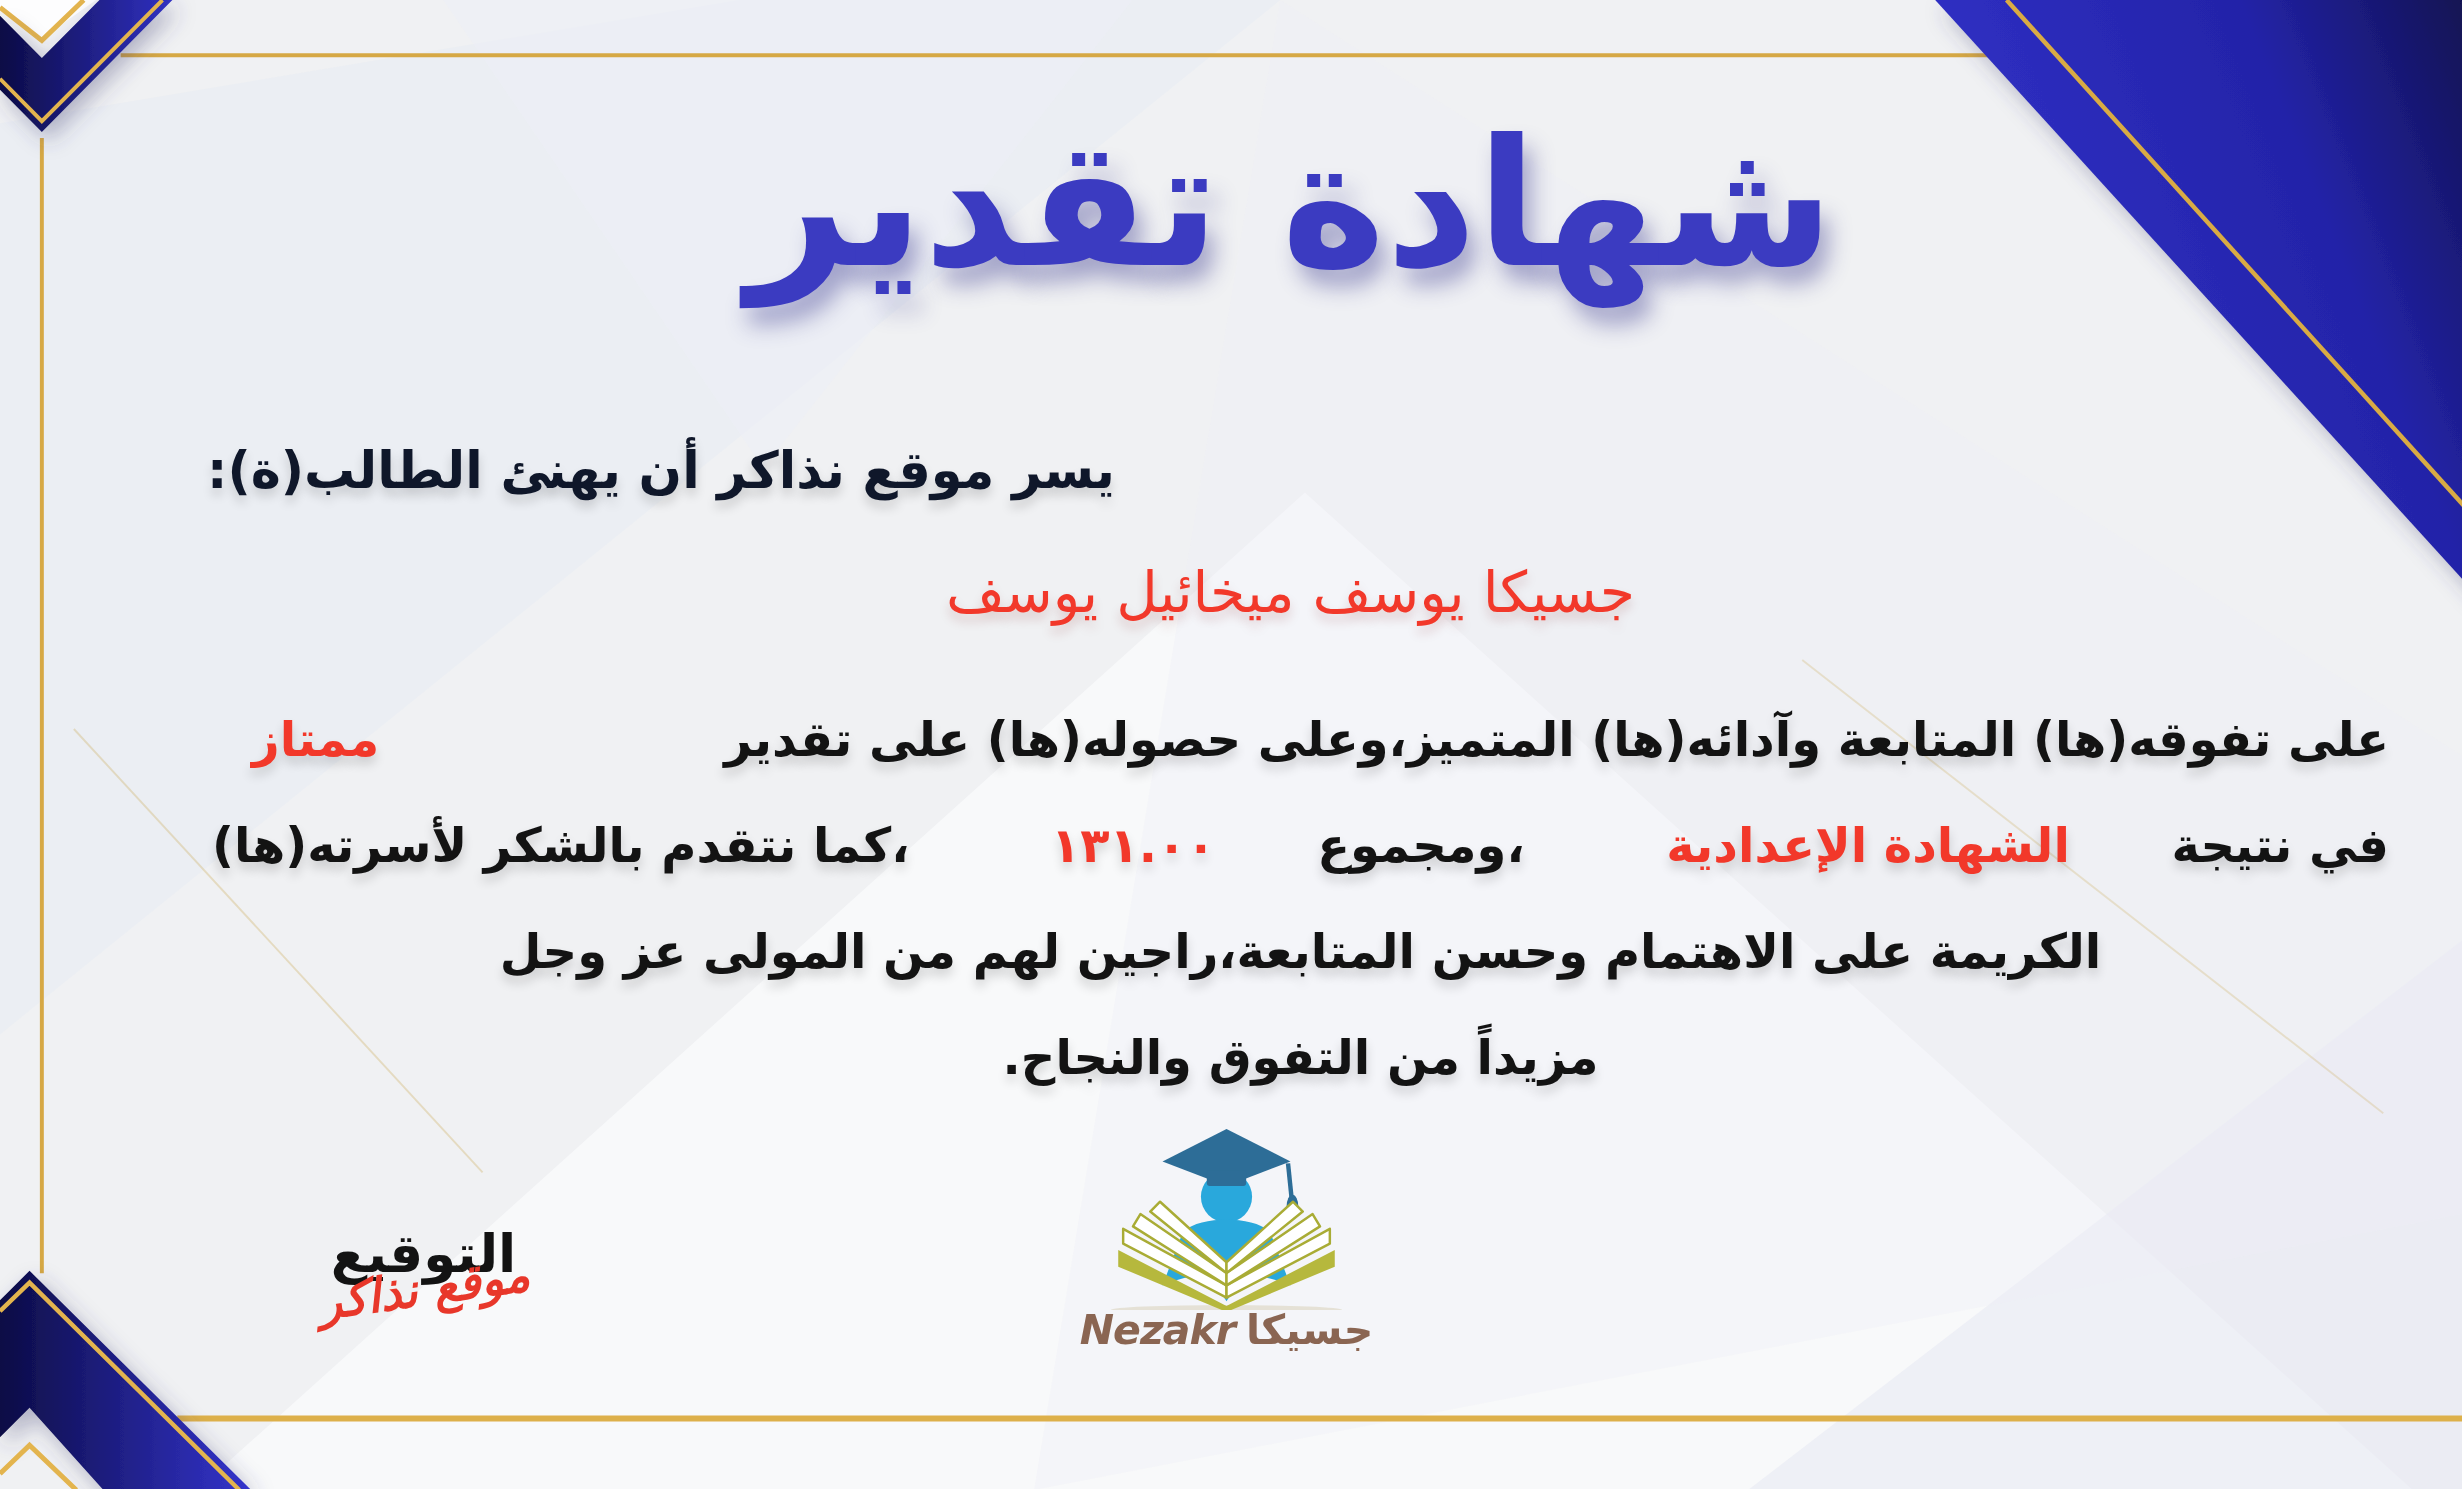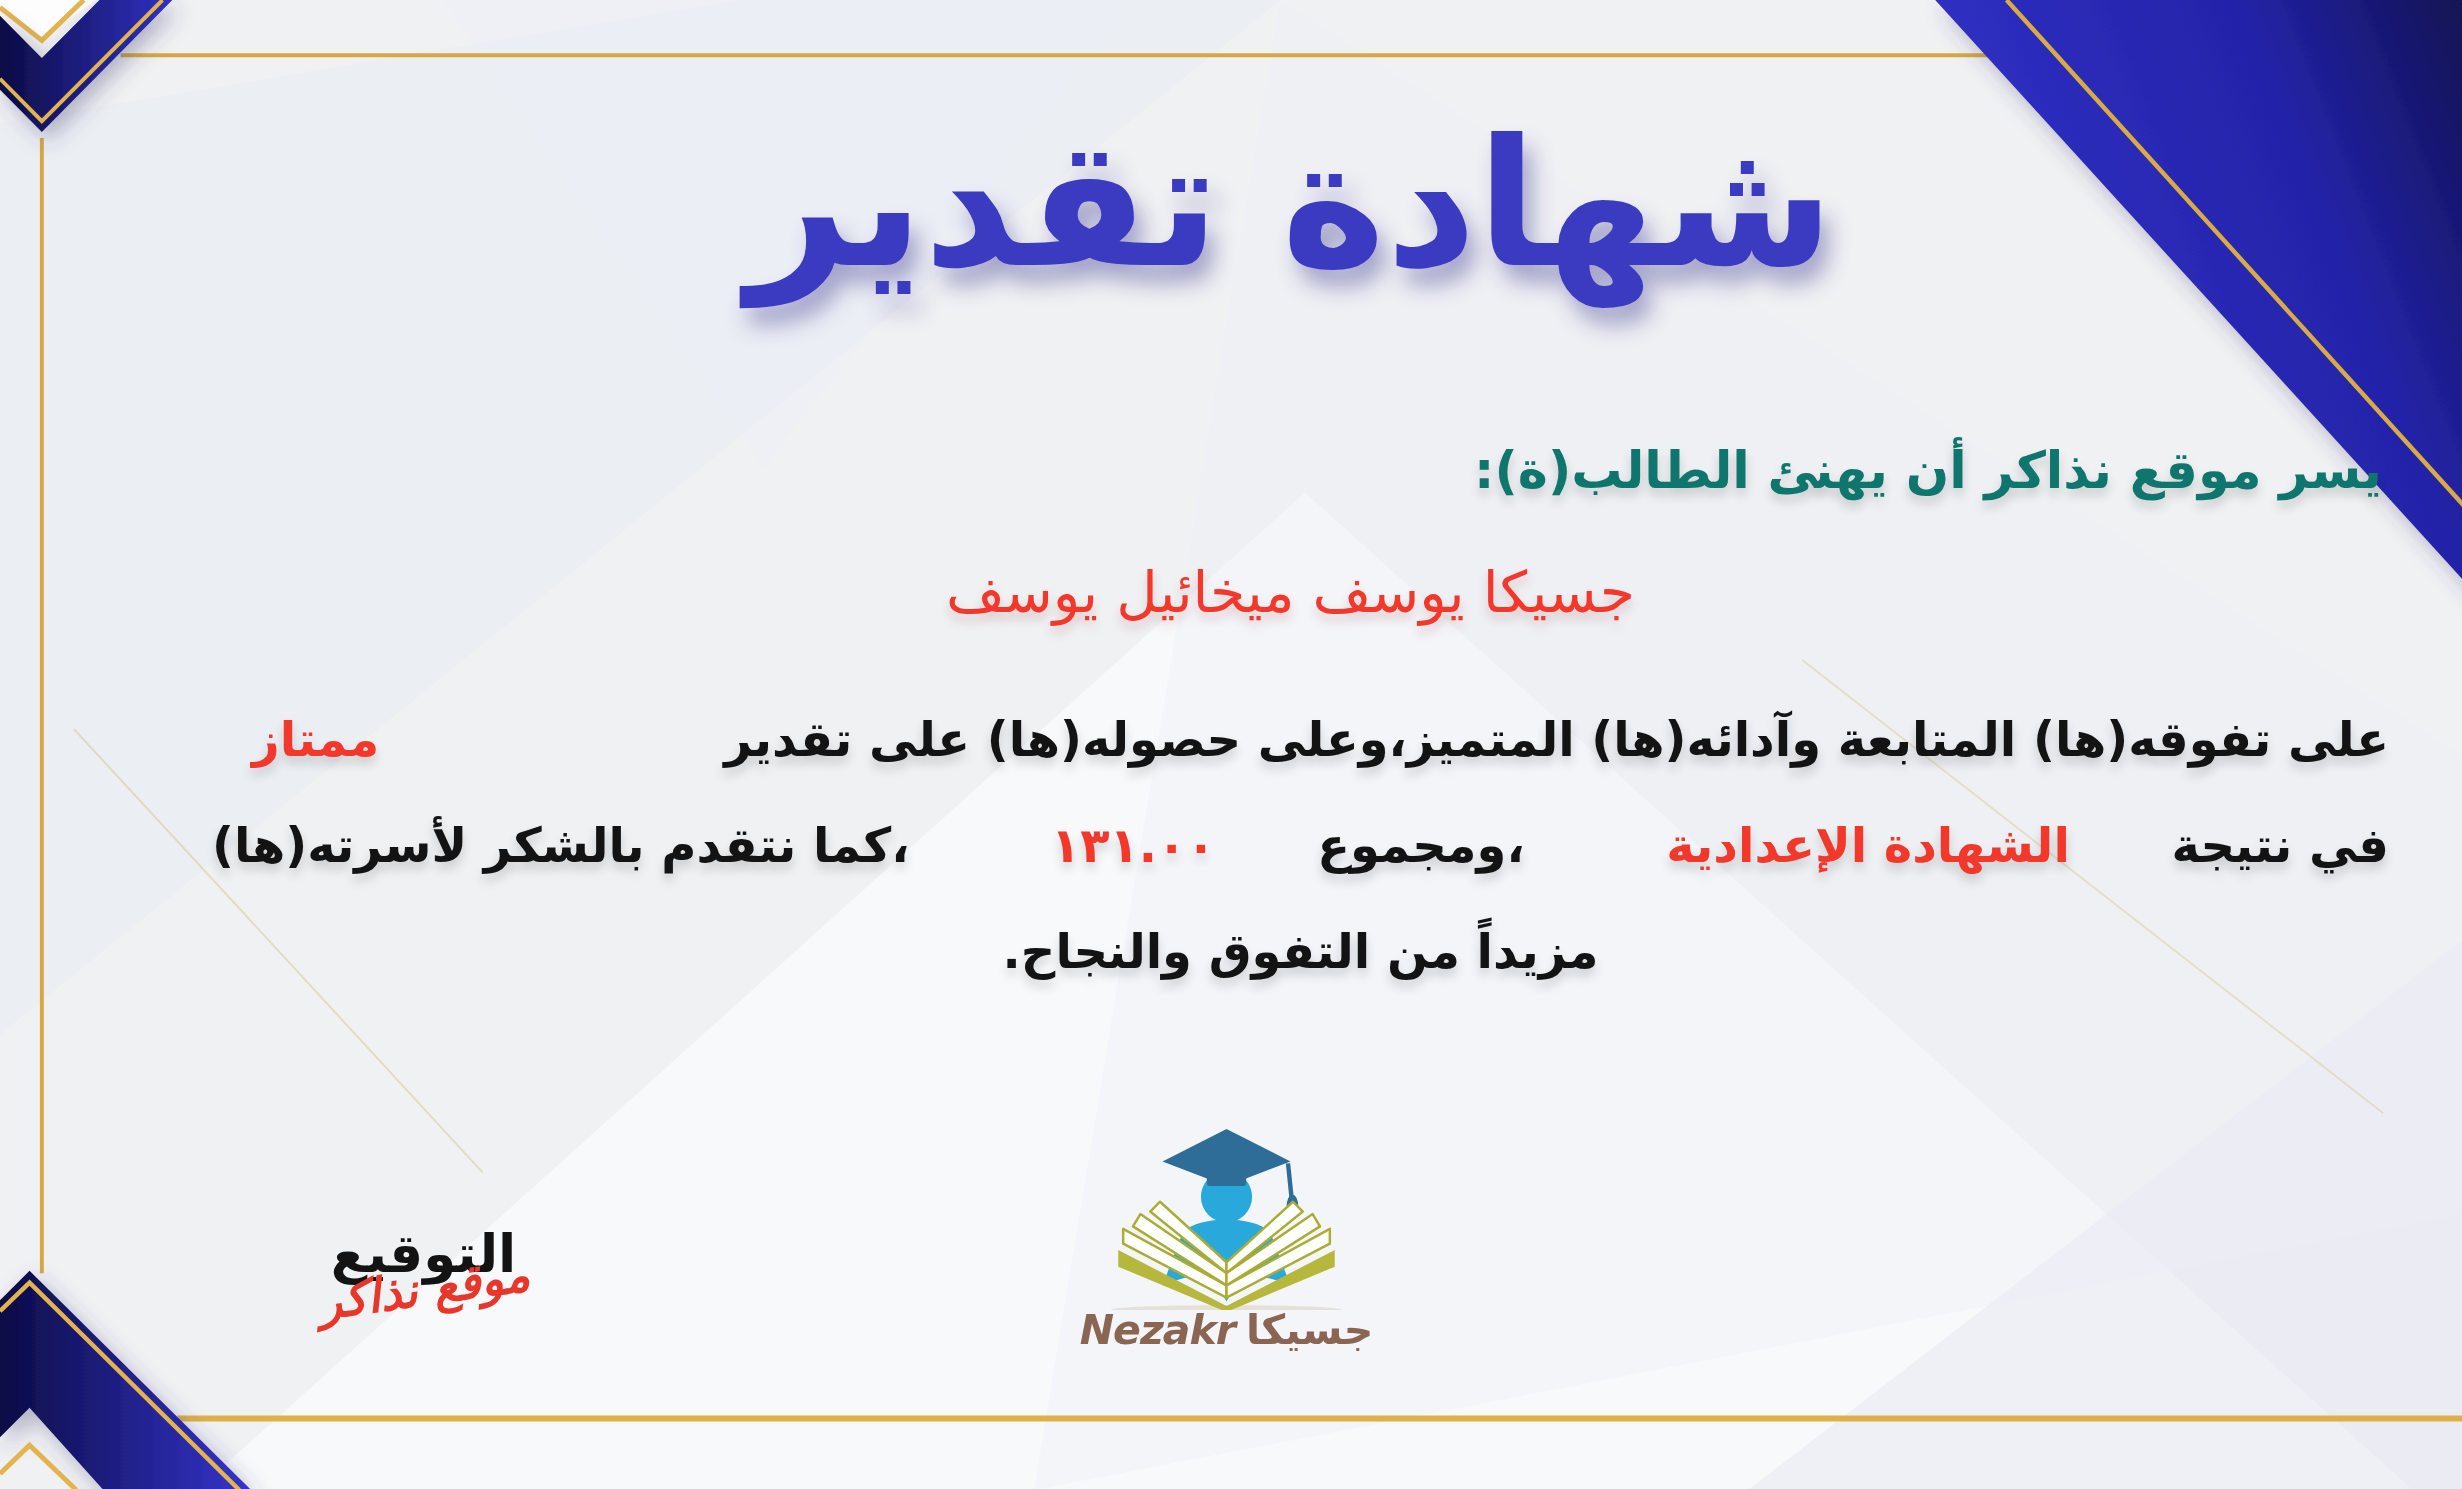--- a/index.html
+++ b/index.html
@@ -14,23 +14,23 @@
   svg.bg{position:absolute;left:0;top:0;width:2628px;height:1490px;}
   .title{
     left:207px;top:98px;width:2167px;
     text-align:center;direction:rtl;
     font-size:177px;font-weight:bold;
     color:#3b3bc1;
     text-shadow:8.9px 16.7px 22.7px rgba(55,55,140,.42);
     line-height:1.2;
   }
   .intro{
-    left:215px;top:441px;width:2167px;
-    text-align:right;direction:rtl;
-    font-size:51px;font-weight:700;color:#0f766e;
+    left:207px;top:441px;width:2167px;
+    text-align:left;direction:rtl;
+    font-size:51px;font-weight:700;color:#0f172a;
     text-shadow:0 6.9px 10.8px rgba(0,0,0,.16);
   }
   .student{
     left:207px;top:559px;width:2167px;
     text-align:center;direction:rtl;
     font-size:57px;font-weight:400;color:#f2382a;
     text-shadow:0 6.9px 10.8px rgba(120,10,0,.18);
   }
   .para{
     left:212px;top:686px;width:2177px;
@@ -142,20 +142,23 @@
       <span class="hl">ممتاز</span>
     </div>
     <div class="line justify">
       <span>في نتيجة</span>
       <span class="hl">الشهادة الإعدادية</span>
       <span>،ومجموع</span>
       <span class="hl">١٣١.٠٠</span>
       <span>،كما نتقدم بالشكر لأسرته(ها)</span>
     </div>
     <div class="line">
+      <span>الكريمة على الاهتمام وحسن المتابعة،راجين لهم من المولى عز وجل</span>
+    </div>
+    <div class="line">
       <span>مزيداً من التفوق والنجاح.</span>
     </div>
   </div>
 
   <div class="abs sig-label">التوقيع</div>
   <div class="abs sig-script">موقع نذاكر</div>
 
   <svg class="abs logo-art" viewBox="0 0 680 380">
 
     <g>

